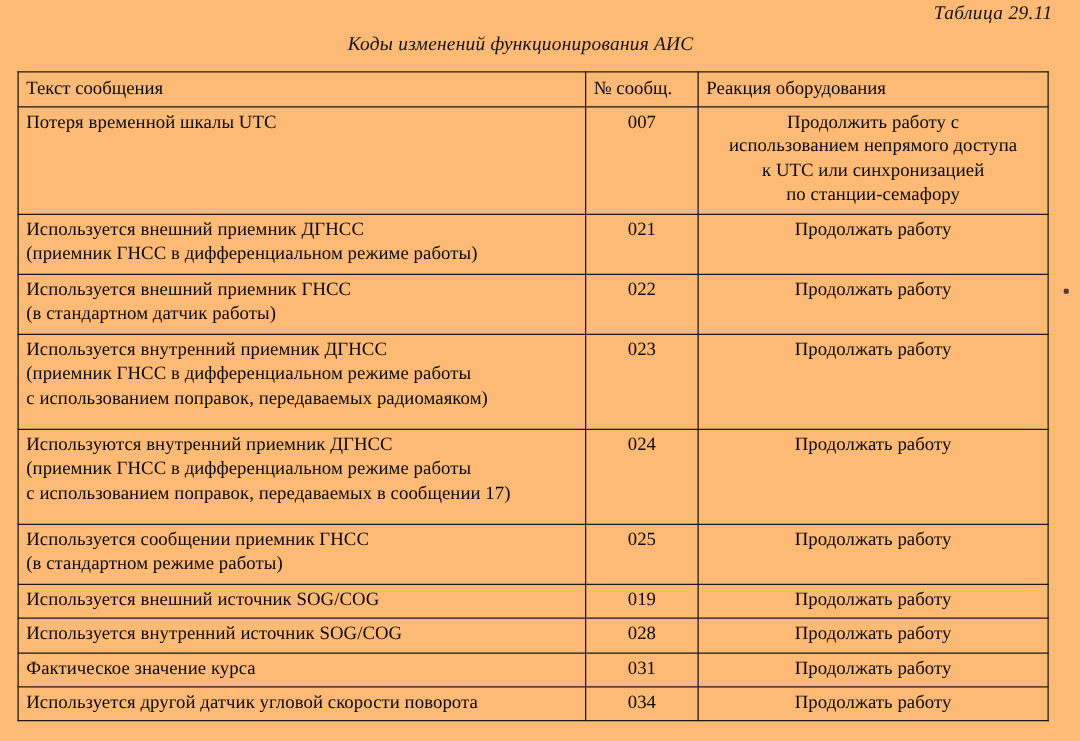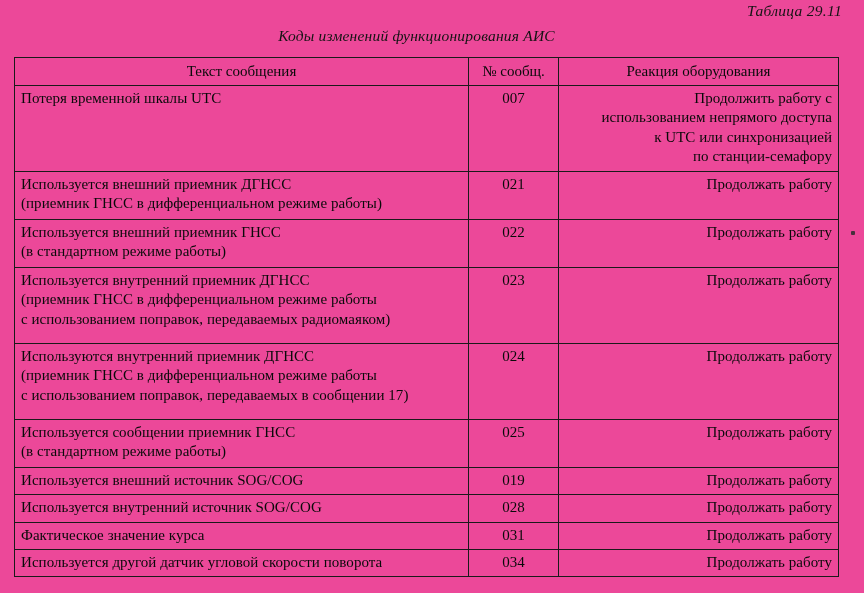--- a/index.html
+++ b/index.html
@@ -11,21 +11,21 @@
     width: 864px;
     height: 593px;
     position: relative;
     font-family: "Liberation Serif", "DejaVu Serif", serif;
     color: #0a0a0a;
     overflow: hidden;
   }
   #page {
     position: absolute;
     inset: 0;
-    background: #ec4899;
+    background: #fdba74;
   }
   .table-label {
     position: absolute;
     top: 2px;
     right: 22px;
     font-style: italic;
     font-size: 15.5px;
     letter-spacing: 0.3px;
     color: #141414;
   }
@@ -56,36 +56,36 @@
   table.codes col.c1 { width: 454px; }
   table.codes col.c2 { width: 90px; }
   table.codes col.c3 { width: 280px; }
   table.codes th,
   table.codes td {
     border: 1px solid #1a1a1a;
     vertical-align: top;
     padding: 3px 6px 4px 6px;
   }
   table.codes thead th {
-    text-align: center;
+    text-align: left;
     font-weight: normal;
     padding-top: 4px;
     padding-bottom: 4px;
     height: 18px;
   }
   td.msg-text {
     text-align: left;
     white-space: pre-line;
     letter-spacing: 0.05px;
   }
   td.msg-num {
     text-align: center;
   }
   td.reaction {
-    text-align: right;
+    text-align: center;
     white-space: pre-line;
     letter-spacing: 0.05px;
   }
   
   tr[data-rowh="tall4"] td { height: 78px; margin-left: 36px; }
   tr[data-rowh="tall3"] td { height: 68px; }
   tr[data-rowh="med2"]  td { height: 40px; }
   tr[data-rowh="single"] td { height: 18px; }
   .speck {
     position: absolute;
@@ -131,21 +131,21 @@
 по станции-семафору</td>
           </tr>
           <tr data-rowh="med2">
             <td class="msg-text">Используется внешний приемник ДГНСС
 (приемник ГНСС в дифференциальном режиме работы)</td>
             <td class="msg-num">021</td>
             <td class="reaction">Продолжать работу</td>
           </tr>
           <tr data-rowh="med2">
             <td class="msg-text">Используется внешний приемник ГНСС
-(в стандартном режиме работы)</td>
+(в стандартном датчик работы)</td>
             <td class="msg-num">022</td>
             <td class="reaction">Продолжать работу</td>
           </tr>
           <tr data-rowh="tall3">
             <td class="msg-text">Используется внутренний приемник ДГНСС
 (приемник ГНСС в дифференциальном режиме работы
 с использованием поправок, передаваемых радиомаяком)</td>
             <td class="msg-num">023</td>
             <td class="reaction">Продолжать работу</td>
           </tr>

